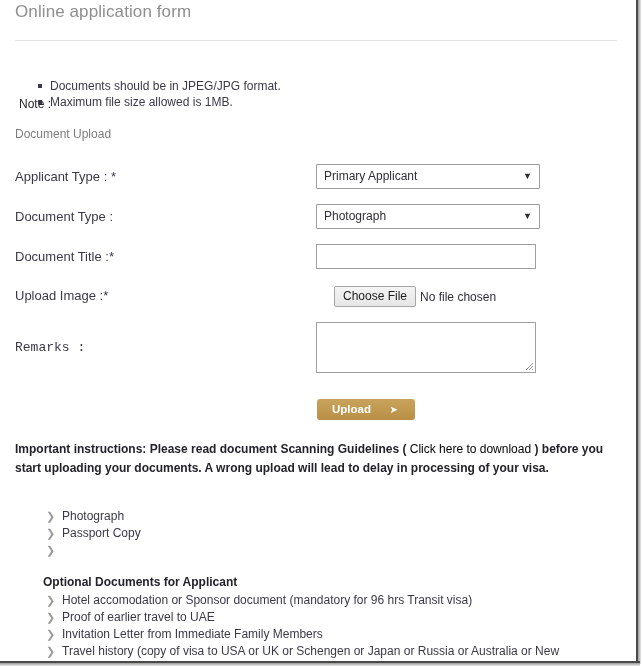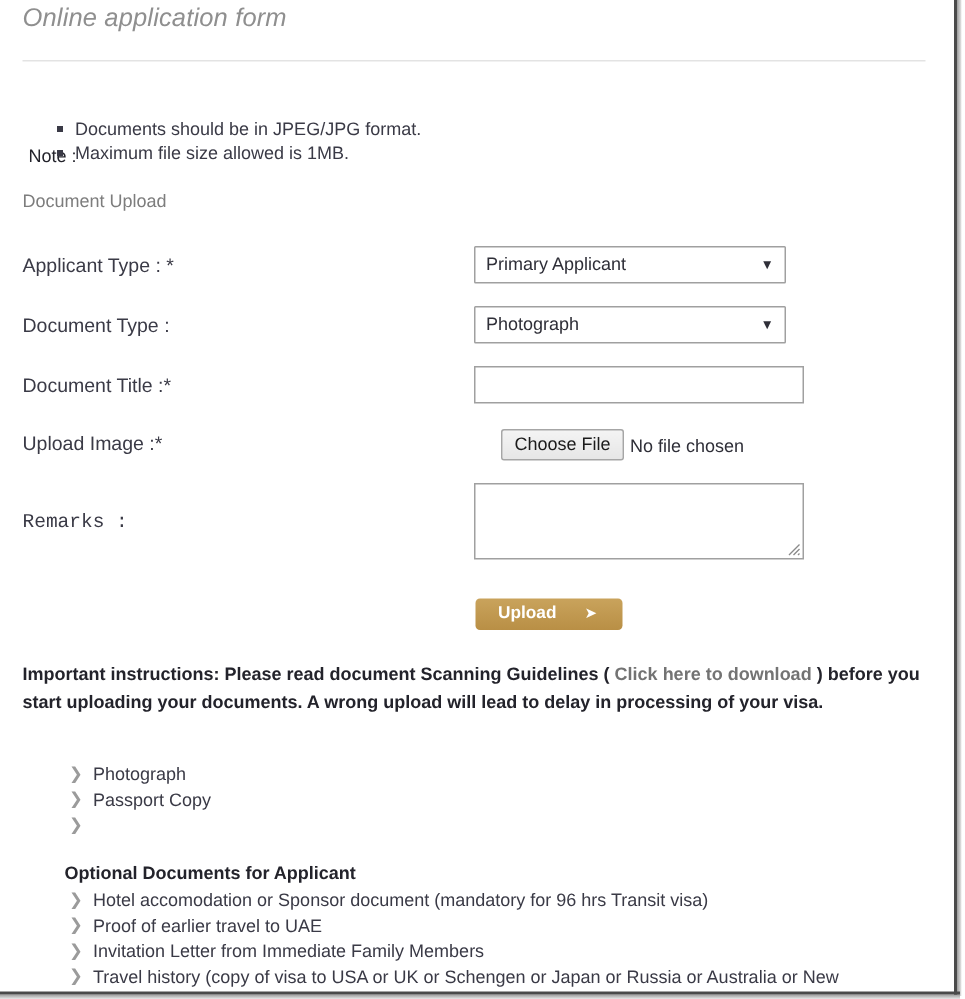--- a/index.html
+++ b/index.html
@@ -68,21 +68,20 @@
 
   .page-title {
     position: absolute;
     left: 15px;
     top: 2px;
     font-size: 17px;
     color: #8f8f8f;
     font-weight: normal;
     letter-spacing: .1px;
     white-space: nowrap;
-    font-style: italic;
   }
 
   .title-divider {
     position: absolute;
     left: 15px;
     top: 40px;
     width: 602px;
     height: 1px;
     background: #e3e3e3;
   }
@@ -143,21 +142,21 @@
   }
   .lbl-applicant { top: 169px; }
   .lbl-doctype   { top: 209px; }
   .lbl-doctitle  { top: 249px; }
   .lbl-upload    { top: 288px; }
   .lbl-remarks   { top: 340px; font-family: Liberation Mono, monospace; }
 
   .sel {
     position: absolute;
     left: 316px;
-    width: 208px;
+    width: 224px;
     height: 25px;
     box-sizing: border-box;
     border: 1px solid #a0a0a0;
     background: #ffffff;
     border-radius: 1px;
     font-size: 12px;
     color: #2f2f38;
     padding: 0 20px 0 7px;
     line-height: 23px;
     white-space: nowrap;
@@ -278,22 +277,22 @@
     position: absolute;
     left: 15px;
     top: 440px;
     width: 600px;
     font-size: 12px;
     font-weight: bold;
     color: #23232b;
     line-height: 19px;
   }
   .instructions .gold-link {
-    color: #737373;
-    font-weight: bold;
+    color: #000000;
+    font-weight: normal;
     text-decoration: none;
     cursor: pointer;
   }
 
   
   .doc-group-title {
     position: absolute;
     left: 43px;
     font-size: 12px;
     font-weight: bold;

